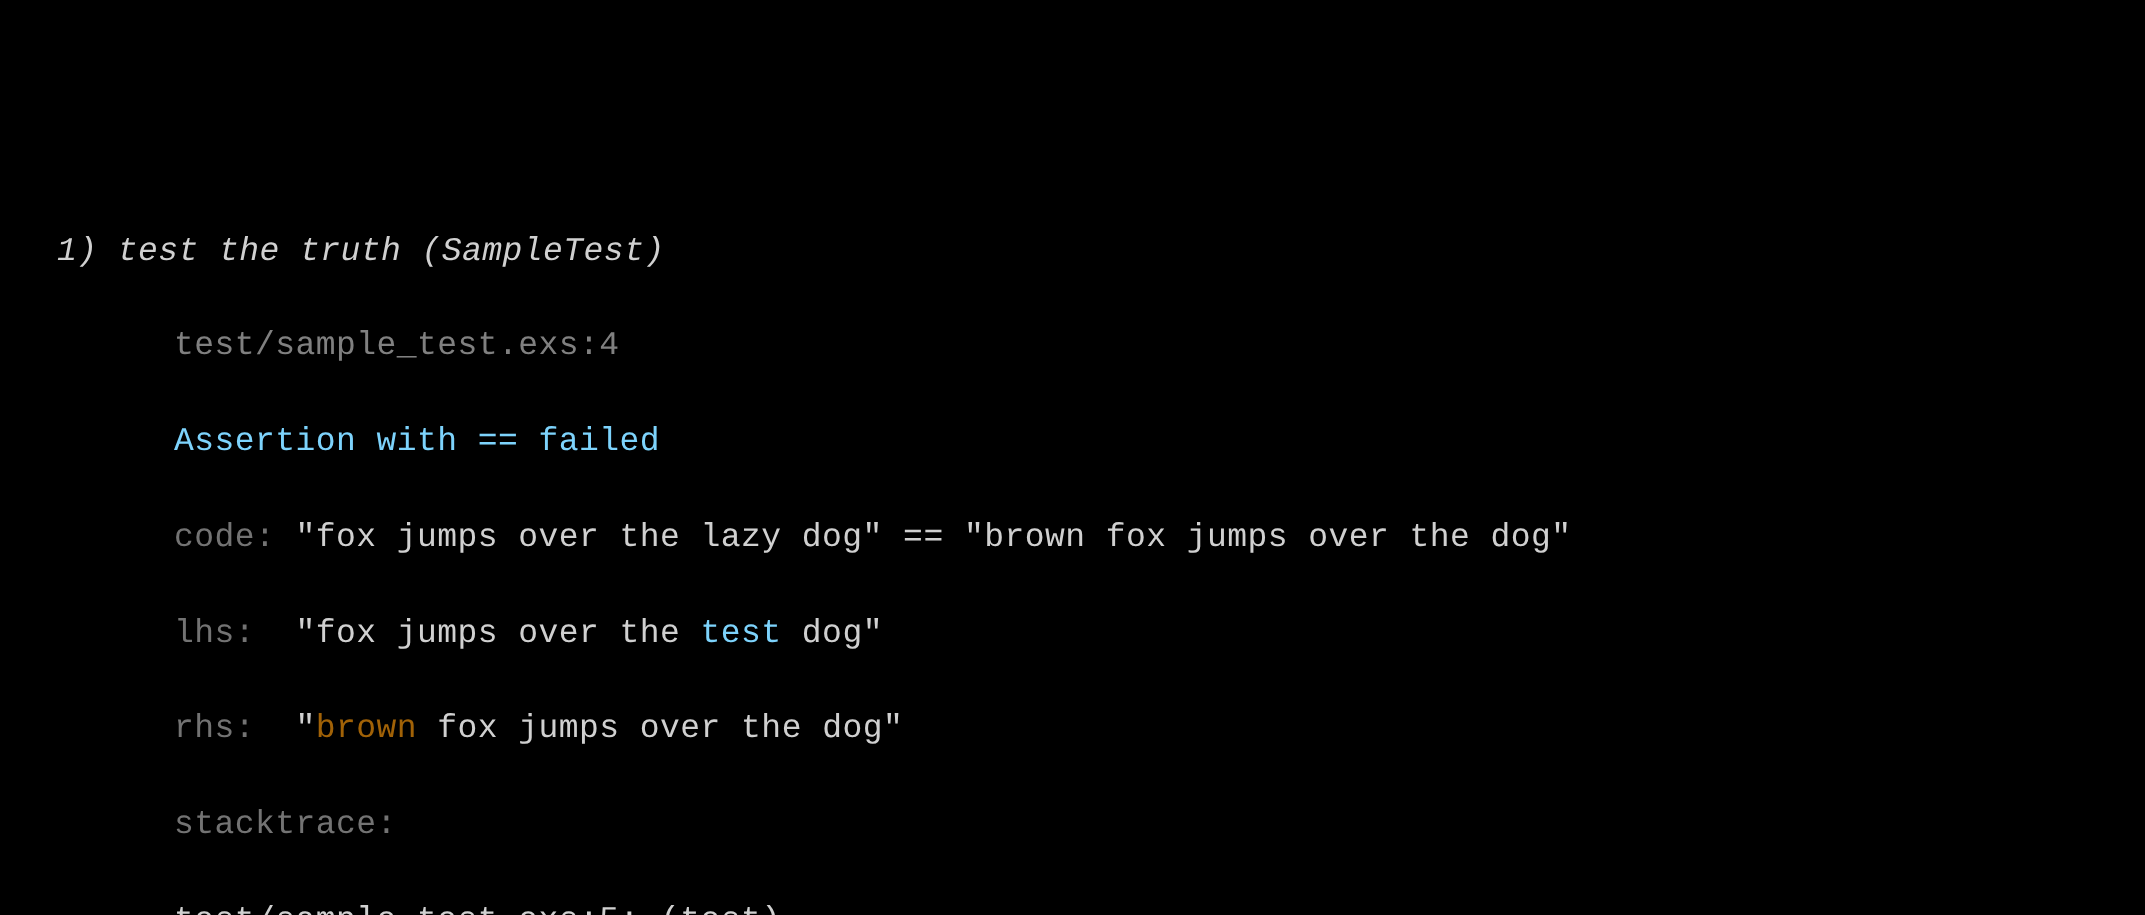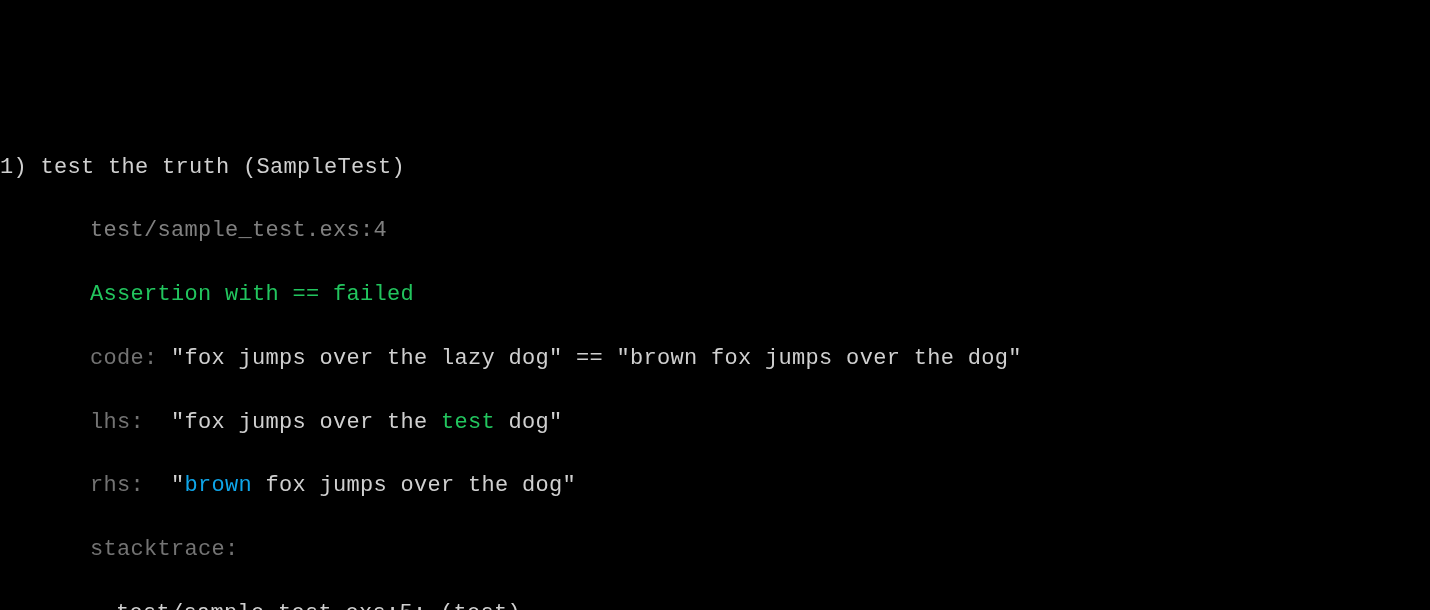--- a/index.html
+++ b/index.html
@@ -17,32 +17,34 @@
       width: 1430px;
       height: 610px;
       overflow: hidden;
       white-space: pre;
       letter-spacing: 0.3px;
     }
     .line {
       white-space: pre;
     }
     .indent-1 {
+      padding-left: 38px;
+      font-style: italic;
     }
     .indent-2 {
-      padding-left: 90px;
+      padding-left: 116px;
     }
     .indent-stacktrace {
       padding-left: 116px;
     }
     .white { color: #d0d0d0; }
     .gray { color: #808080; }
-    .red { color: #22c55e; }
+    .red { color: #7dd3fc; }
     .cyan { color: #737373; }
-    .green { color: #0ea5e9; }
+    .green { color: #a16207; }
   </style>
 </head>
 <body>
 
 
 
 <div class="line indent-1"><span class="white">1)</span><span class="white"> </span><span class="white">test the truth (SampleTest)</span></div>
 <div class="line indent-2"><span class="gray">test/sample_test.exs:4</span></div>
 <div class="line indent-2"><span class="red">Assertion with == failed</span></div>
 <div class="line indent-2"><span class="cyan">code:</span><span class="white"> "fox jumps over the lazy dog" == "brown fox jumps over the dog"</span></div>

